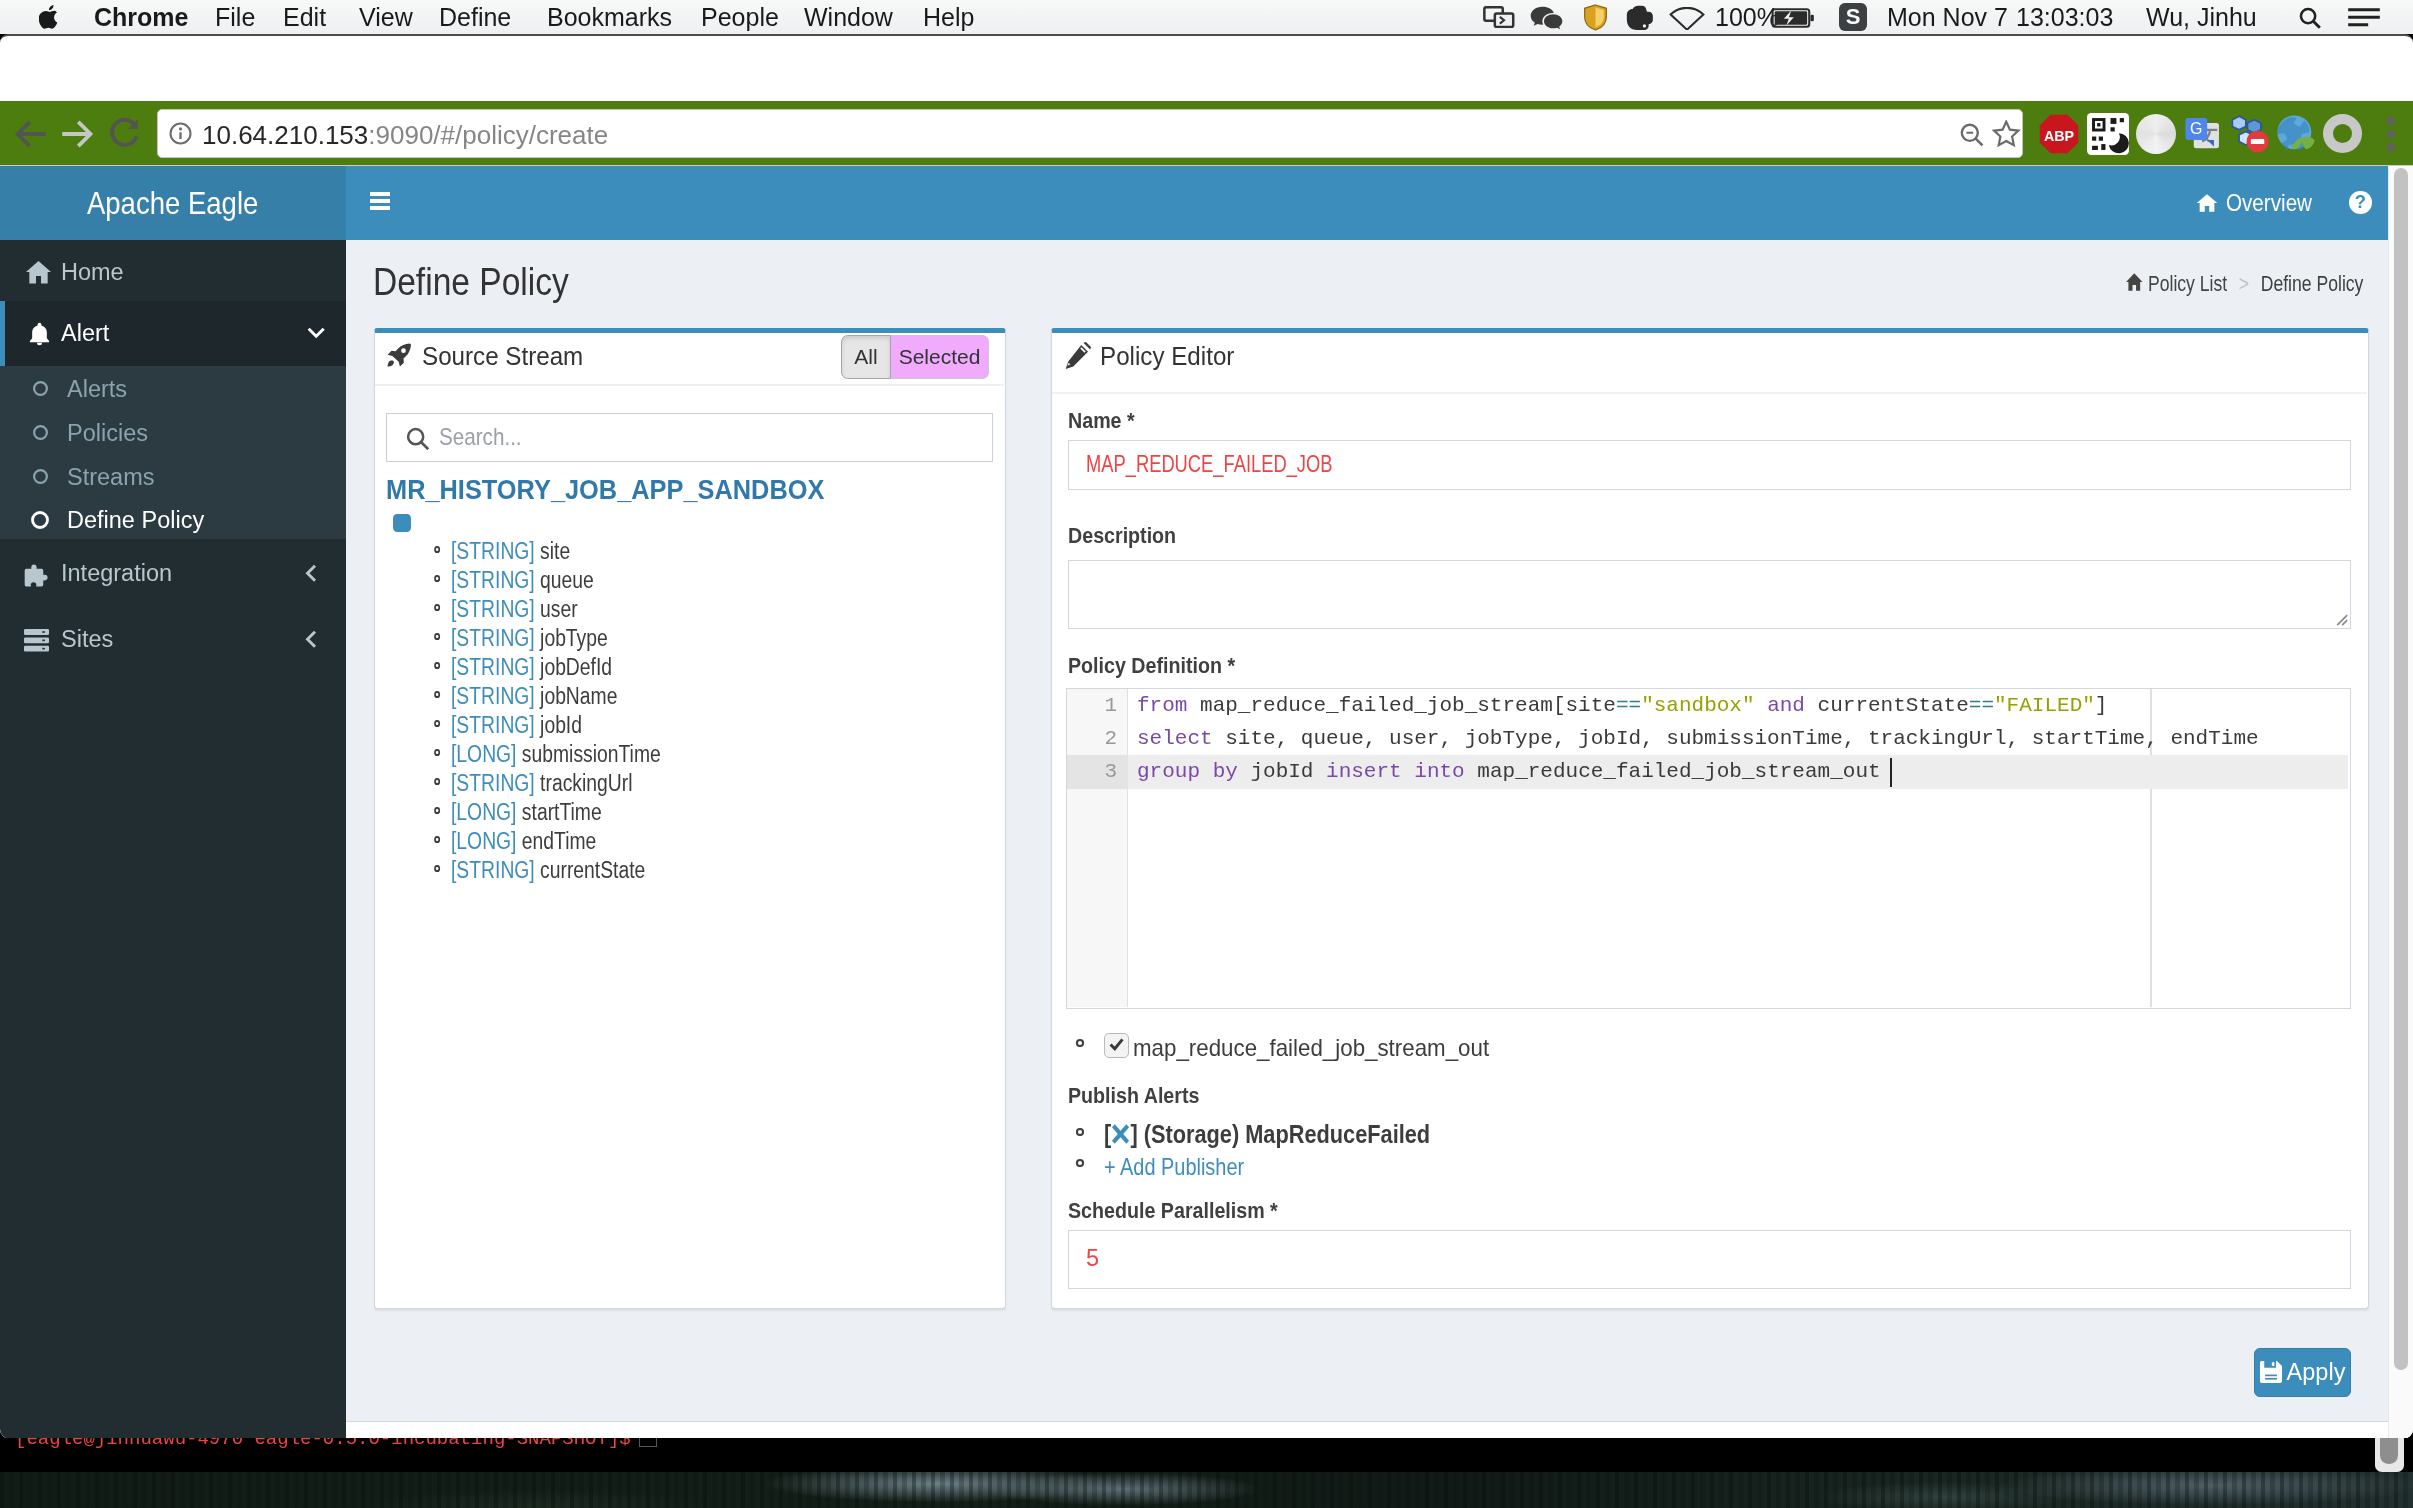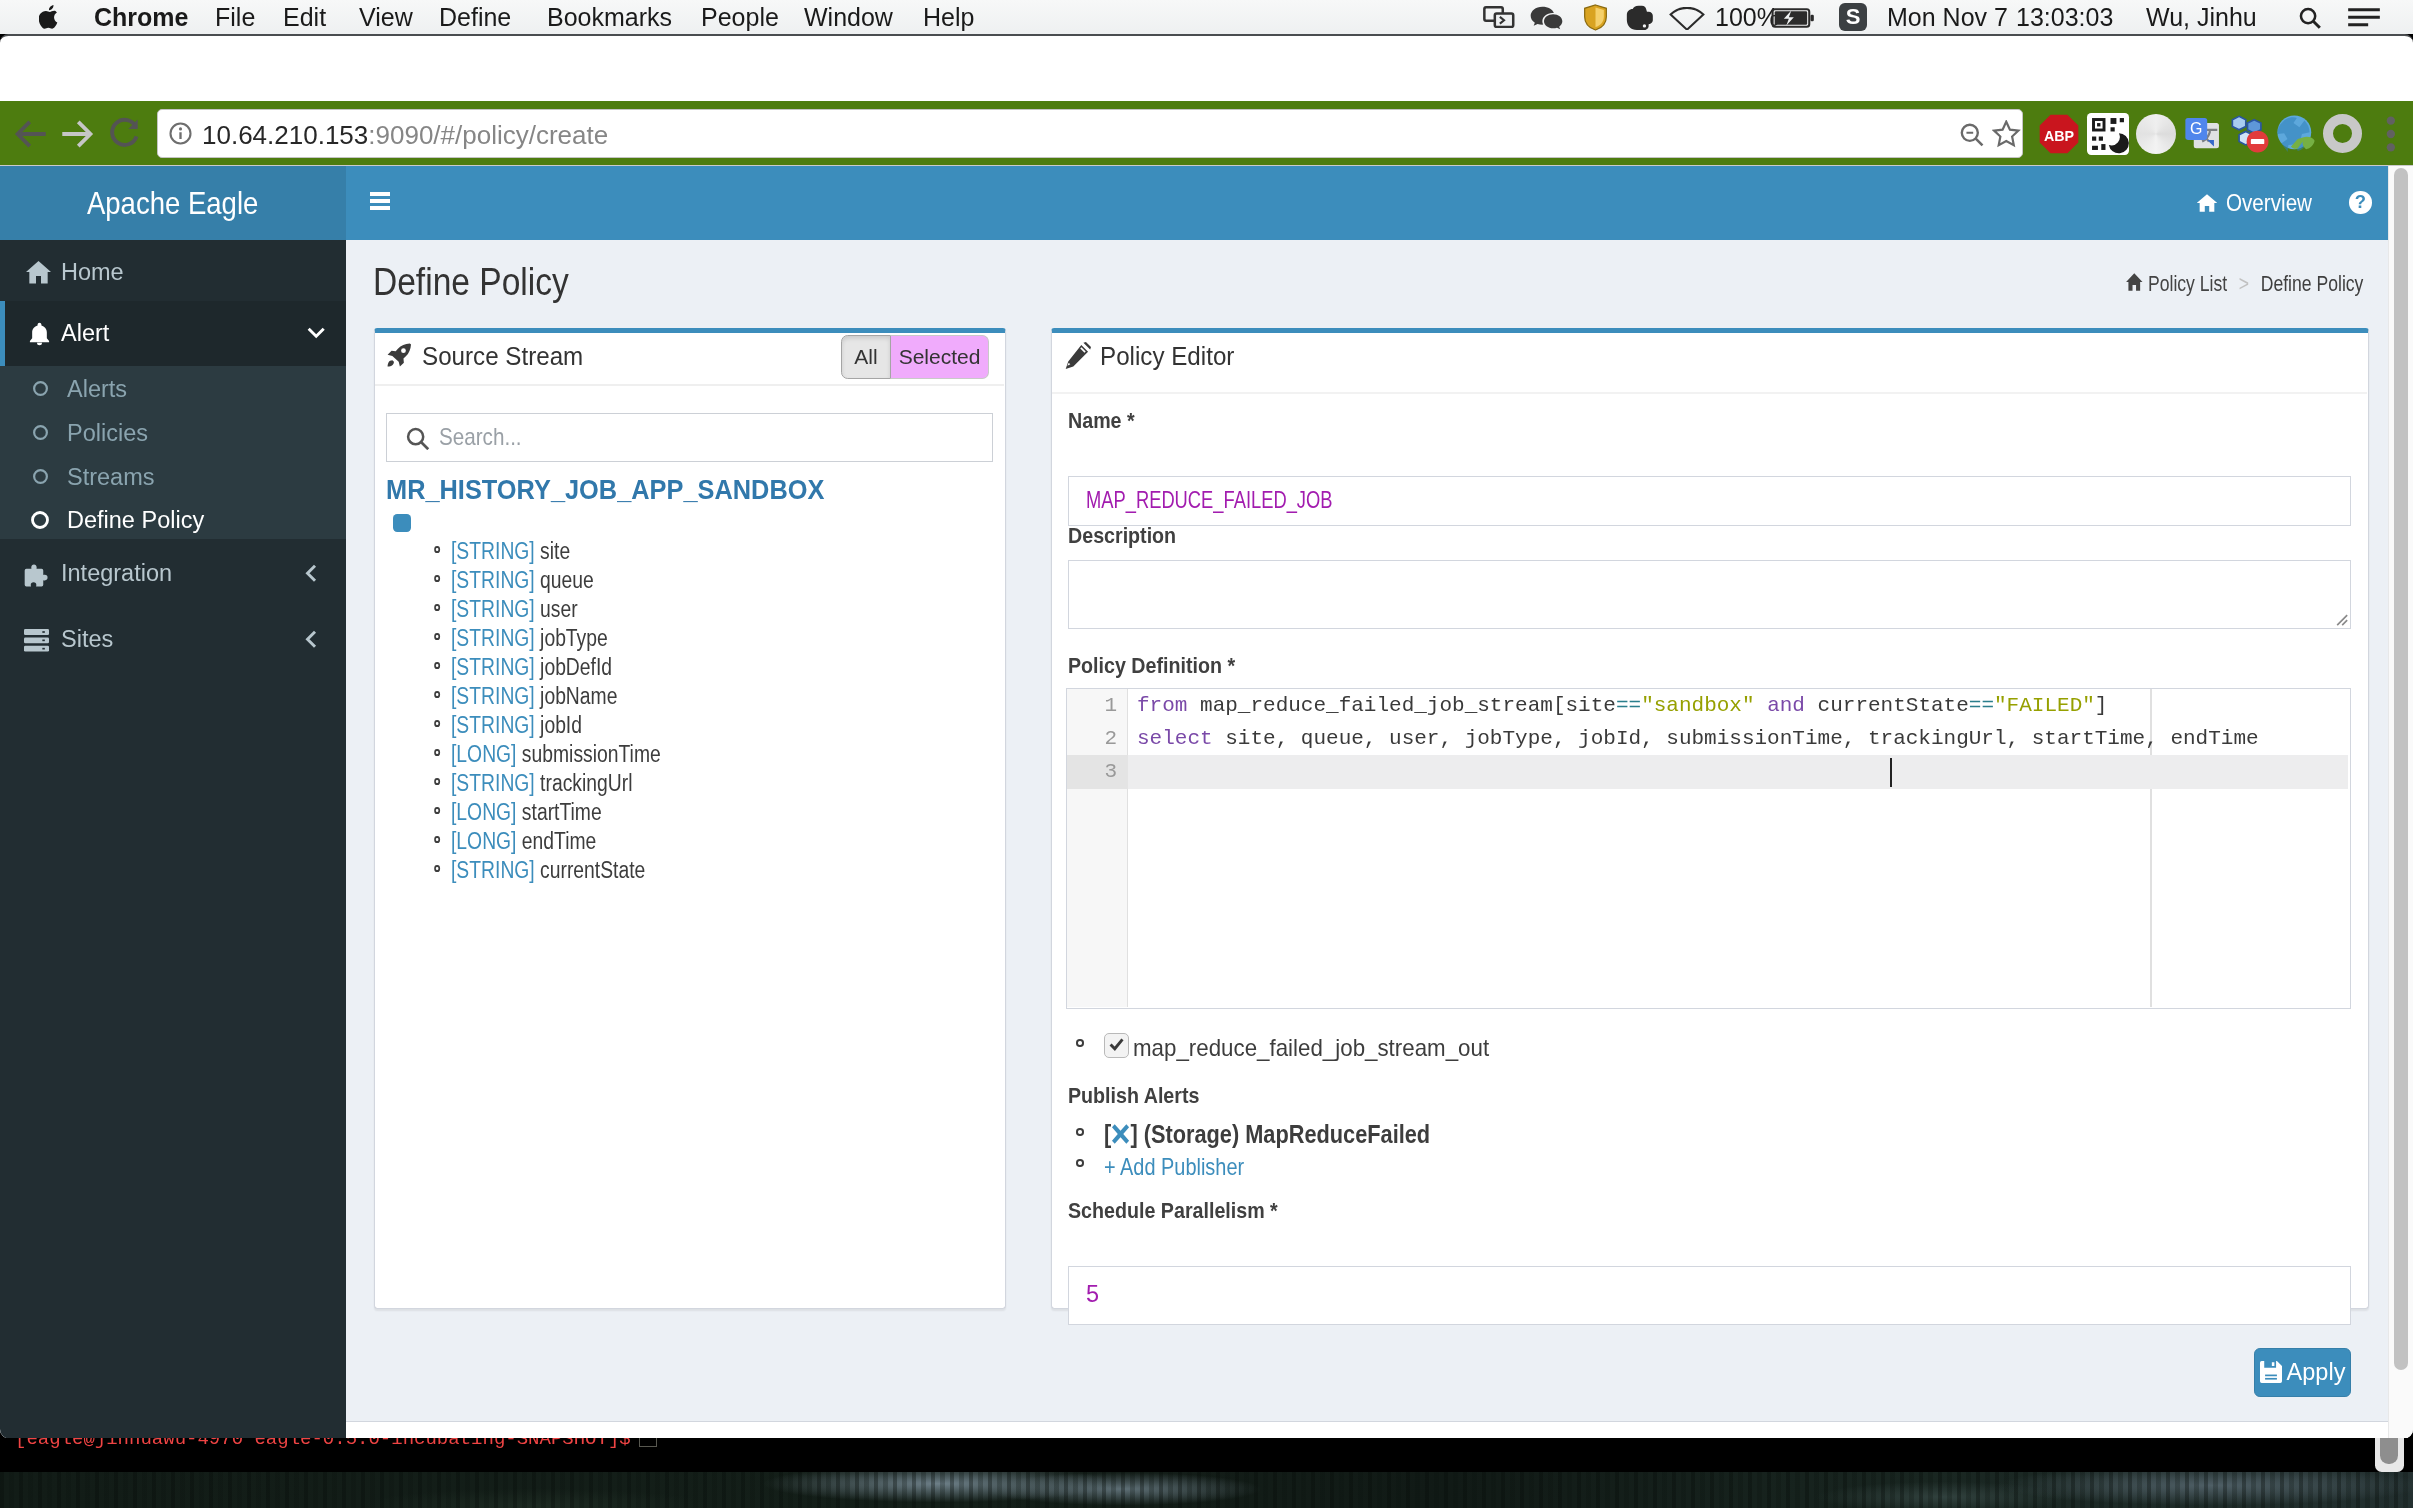--- a/index.html
+++ b/index.html
@@ -58,21 +58,21 @@
 
 #scrollcol { position:absolute; left:2388px; top:0; width:25px; height:1272px; background:#fafafa; border-left:1.7px solid #e8e8e8; }
 #scrollthumb { position:absolute; left:5px; top:1.7px; width:14.2px; height:1202px; background:#c2c2c2; border-radius:7.5px; }
 
 #tree div { height:29px; line-height:29px; position:relative; }
 .ty { color:#3c8dbc; }
 .bu { position:absolute; left:-20px; top:9.2px; width:6.7px; height:6.7px; border:2.2px solid #3d3d3d; border-radius:50%; }
 .bu2 { width:7.5px; height:7.5px; border:2.3px solid #3d3d3d; border-radius:50%; }
 .lbl { font-size:22.6px; font-weight:bold; color:#404040; transform:scaleX(0.87); transform-origin:left center; }
 .sx { transform:scaleX(0.86); transform-origin:left center; }
-.inp { background:#fff; border:1.7px solid #d2d6de; font-size:23.5px; color:#a21caf; padding-left:17px;margin-top:36px; }
+.inp { background:#fff; border:1.7px solid #d2d6de; font-size:23.5px; color:#ef4444; padding-left:17px; }
 #gut { font-family:"Liberation Mono", monospace; font-size:21px; line-height:33px; color:#999; }
 #code { font-family:"Liberation Mono", monospace; font-size:21px; line-height:33px; color:#3a3a3a; }
 #code > div { white-space:pre; height:33px; }
 .k { color:#7a49a8; }
 .o { color:#2b7e8c; }
 .s { color:#96a000; }
 
 
 #terminal { position:absolute; left:0; top:1438px; width:2413px; height:37px; background:#000; overflow:hidden; }
 #wallpaper { position:absolute; left:0; top:1472px; width:2413px; height:37px;
@@ -380,20 +380,21 @@
         <div class="abs" style="left:0;top:0;width:61px;height:318px;background:#f7f7f7;border-right:1.7px solid #e0e0e0;"></div>
         <div class="abs" style="left:0;top:66px;width:61px;height:34px;background:#e4e4e4;"></div>
         <div class="abs" style="left:61px;top:66px;width:1220px;height:34px;background:#ededee;"></div>
         <div class="abs" style="left:1083px;top:0;width:1.7px;height:66px;background:#e0e0e0;"></div>
         <div class="abs" style="left:1083px;top:100px;width:1.7px;height:218px;background:#e0e0e0;"></div>
         <div class="abs" style="left:823px;top:69px;width:2.1px;height:28.5px;background:#222;"></div>
         <div id="gut" class="abs" style="left:0;top:0;width:50px;text-align:right;">1<br>2<br>3</div>
         <div id="code" class="abs" style="left:70px;top:0;">
           <div><span class="k">from</span> map_reduce_failed_job_stream[site<span class="o">==</span><span class="s">"sandbox"</span> <span class="k">and</span> currentState<span class="o">==</span><span class="s">"FAILED"</span>]</div>
           <div><span class="k">select</span> site, queue, user, jobType, jobId, submissionTime, trackingUrl, startTime, endTime</div>
+          <div><span class="k">group</span> <span class="k">by</span> jobId <span class="k">insert</span> <span class="k">into</span> map_reduce_failed_job_stream_out</div>
         </div>
       </div>
       <div class="bu2 abs" style="left:730px;top:799px;"></div>
       <div class="abs" style="left:758px;top:793px;width:25px;height:25px;background:#f3f3f3;border:1.7px solid #b9b9b9;border-radius:5px;">
         <svg class="abs" style="left:2.5px;top:1.7px" width="17" height="17" viewBox="0 0 20 20">
             <path d="M3 10l5 5 9-11" stroke="#3a3a3a" stroke-width="3.4" fill="none"></path>
           </svg>
       </div>
       <div class="abs" style="left:787px;top:794px;font-size:24px;color:#3d3d3d;transform:scaleX(0.93);transform-origin:left center;">map_reduce_failed_job_stream_out</div>
       <div class="lbl abs" style="left:722px;top:843px;">Publish Alerts</div>

